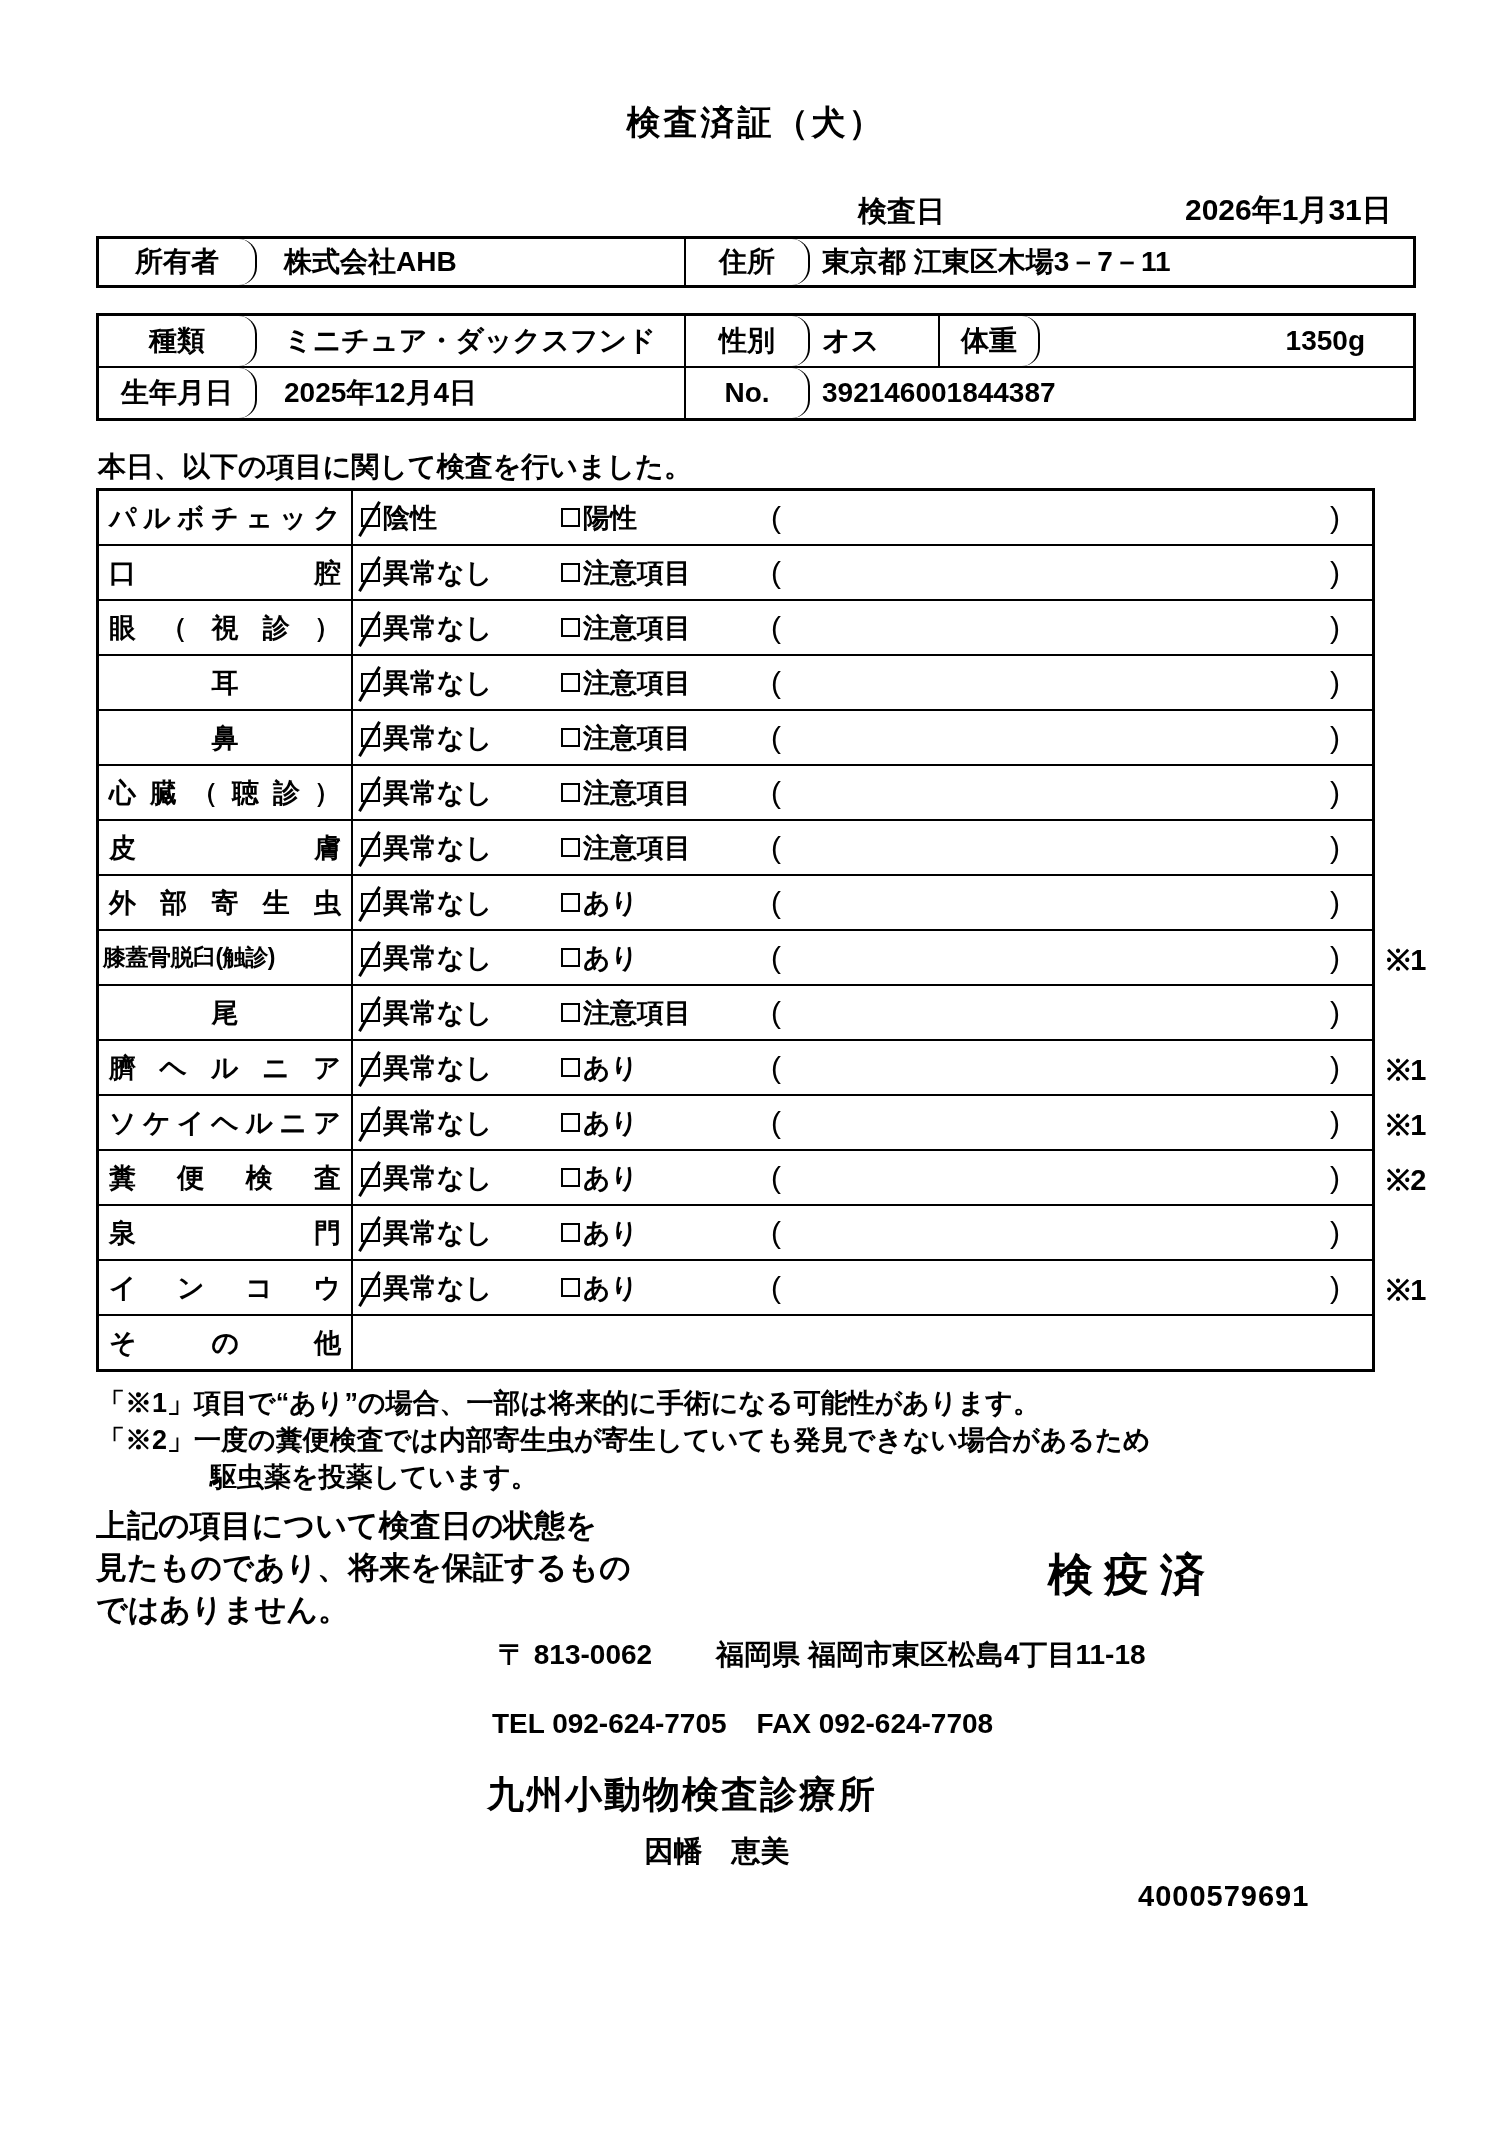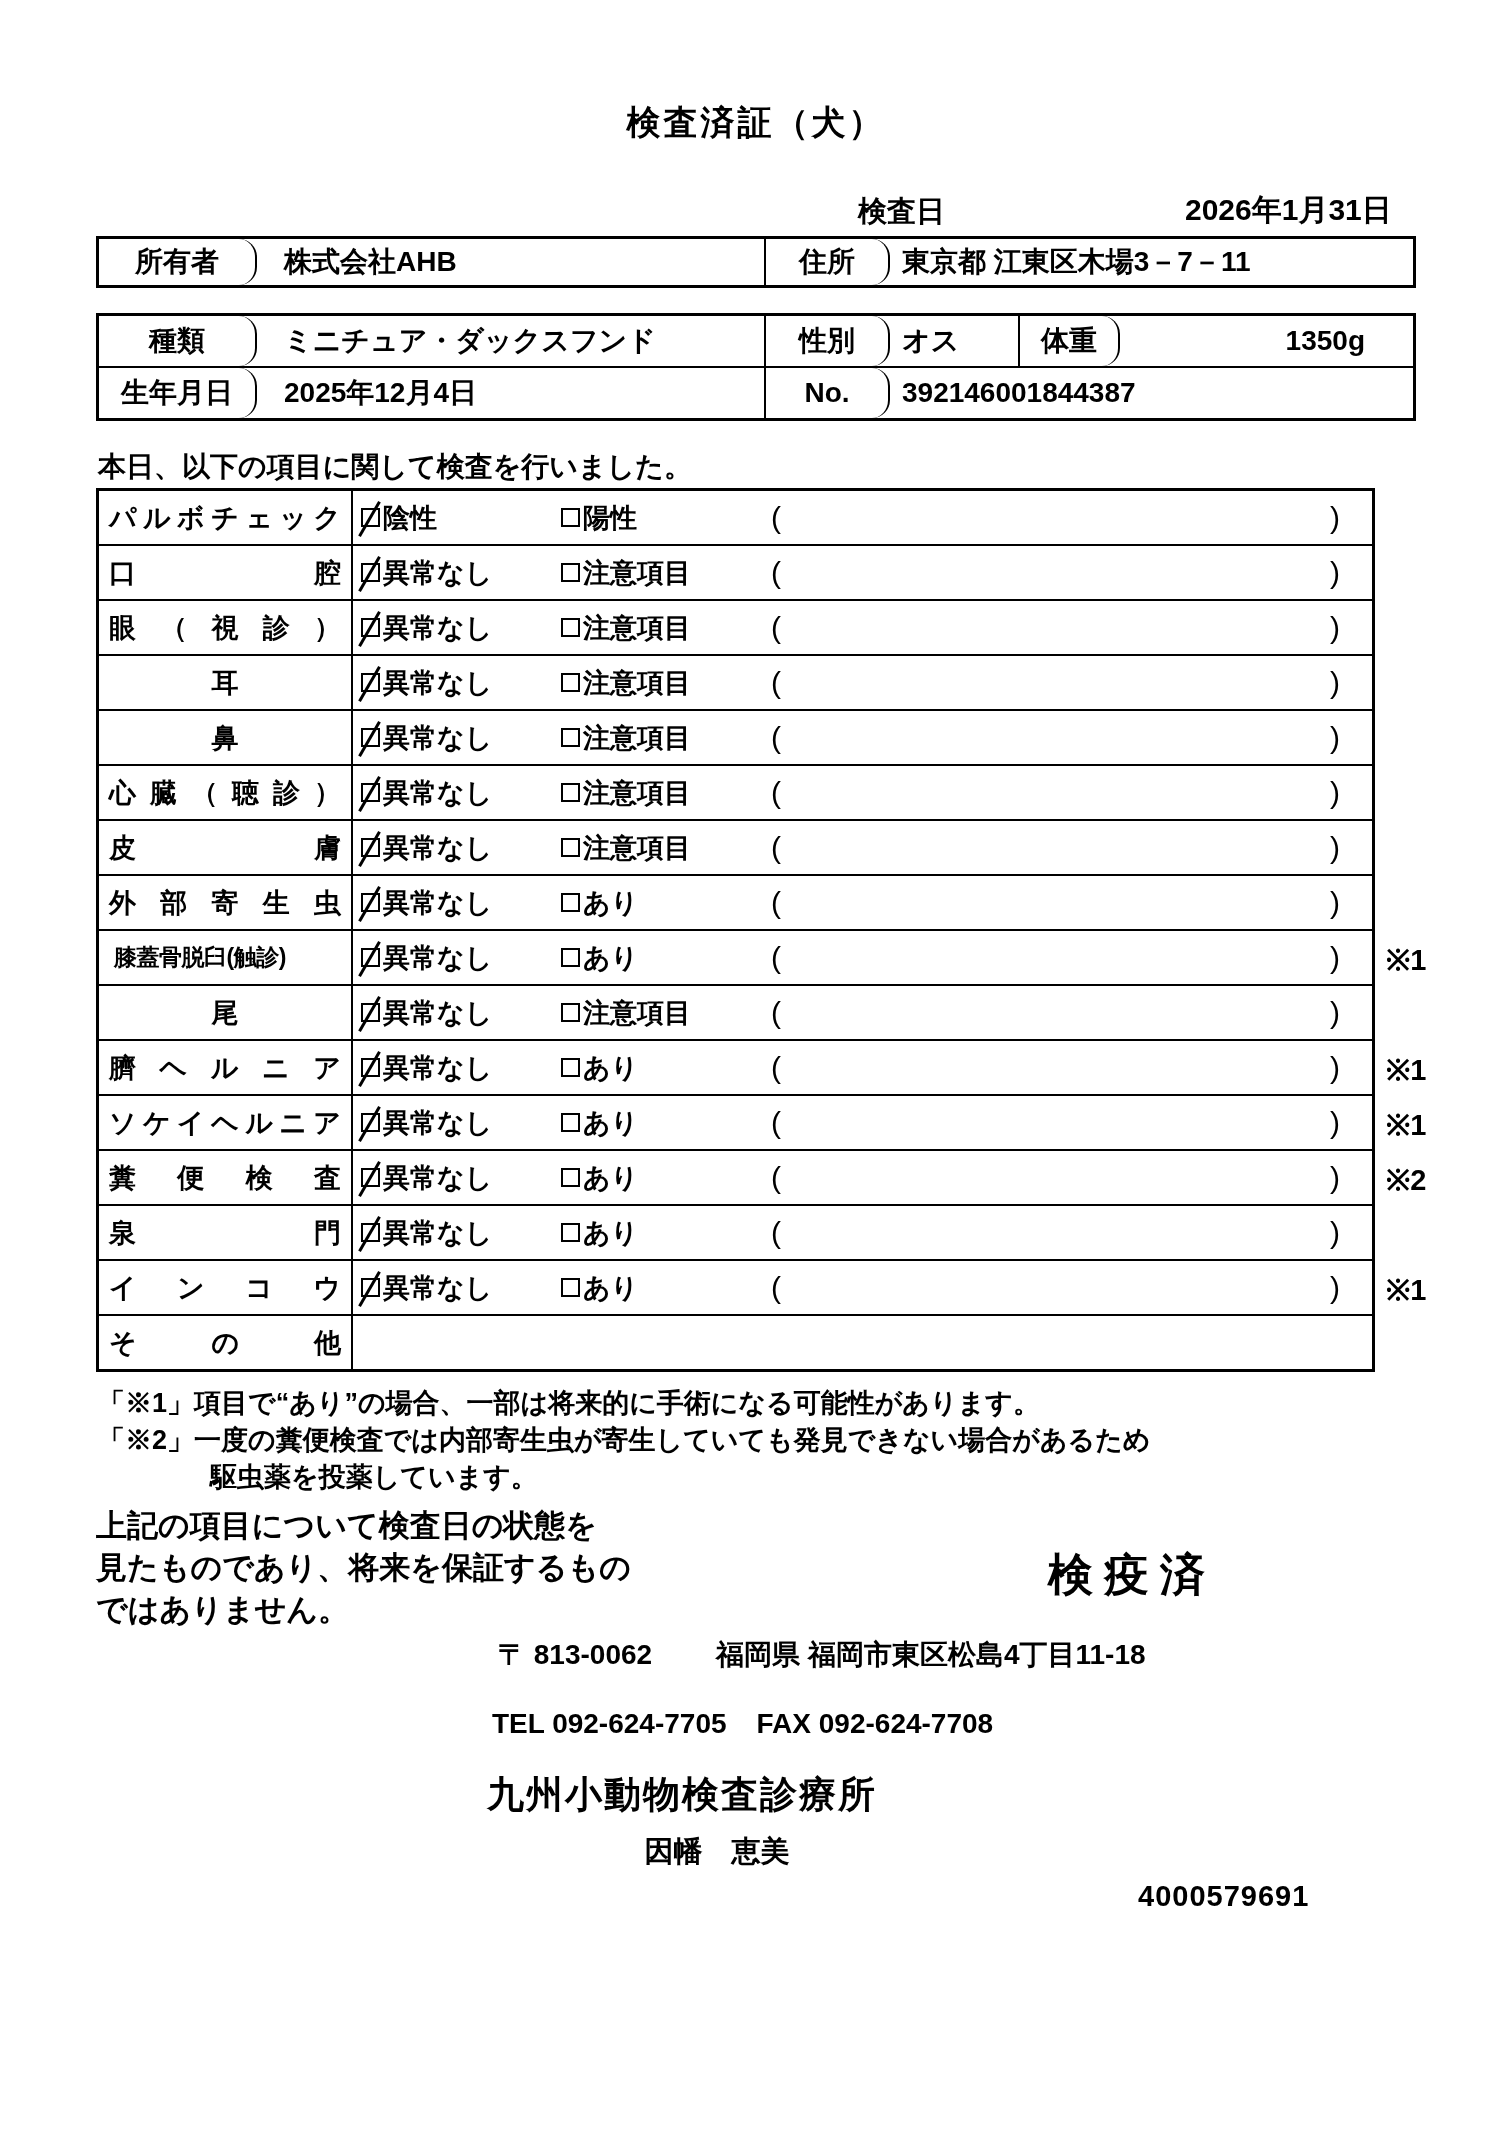--- a/index.html
+++ b/index.html
@@ -17,21 +17,21 @@
   .owner-table {
     position:absolute; left:96px; top:236px; width:1320px; height:52px;
     border:3px solid #000; box-sizing:border-box; display:flex;
     font-size:28px; font-weight:600;
   }
   .cell { display:flex; align-items:center; box-sizing:border-box; }
   .bR { border-right:2px solid #000; }
   .cC { justify-content:center;border-radius:18px; }
   .pL { padding-left:12px; }
   .w-label { width:158px; }
-  .w-value { width:509px;padding-left:27px; }
+  .w-value { width:429px;padding-left:27px; }
   .w-small { width:124px; }
   .flex1 { flex:1; }
 
   .pet-table {
     position:absolute; left:96px; top:313px; width:1320px;
     border:3px solid #000; box-sizing:border-box;
     font-size:28px; font-weight:600;
   }
   .pet-row { display:flex; height:50px; }
   .pet-row.first { border-bottom:2px solid #000;text-align:right; }
@@ -46,21 +46,21 @@
     border:3px solid #000; box-sizing:border-box;
   }
   .exam-row { display:flex; align-items:stretch; height:53px; border-bottom:2px solid #000; position:relative; }
   .exam-row:last-child { border-bottom:none; }
   .exam-label {
     width:254px; box-sizing:border-box; border-right:2px solid #000;
     font-size:27px; font-weight:600; padding:0 10px; display:flex; align-items:center;
   }
   .exam-label.spread { justify-content:space-between; }
   .exam-label.center { justify-content:center; }
-  .exam-label.plain { font-size:23px; letter-spacing:-0.5px; padding:0 15px; }
+  .exam-label.plain { font-size:23px; letter-spacing:-0.5px; padding:0 4px; }
   .exam-opts { flex:1; display:flex; align-items:center; padding-left:8px; font-size:27px; font-weight:600; }
   .opt { display:flex; align-items:center; width:200px; }
   .opt + .opt { width:210px; }
   .cb { width:19px; height:19px; border:2.5px solid #000; margin-right:3px; position:relative; flex:none; box-sizing:border-box; }
   .cb.checked::after {
     content:""; position:absolute; left:5px; top:-11px; width:3px; height:40px;
     background:#000; transform:rotate(30deg);
   }
   .paren { font-size:30px; font-weight:400; }
   .paren.close { margin-left:auto; margin-right:32px; }

